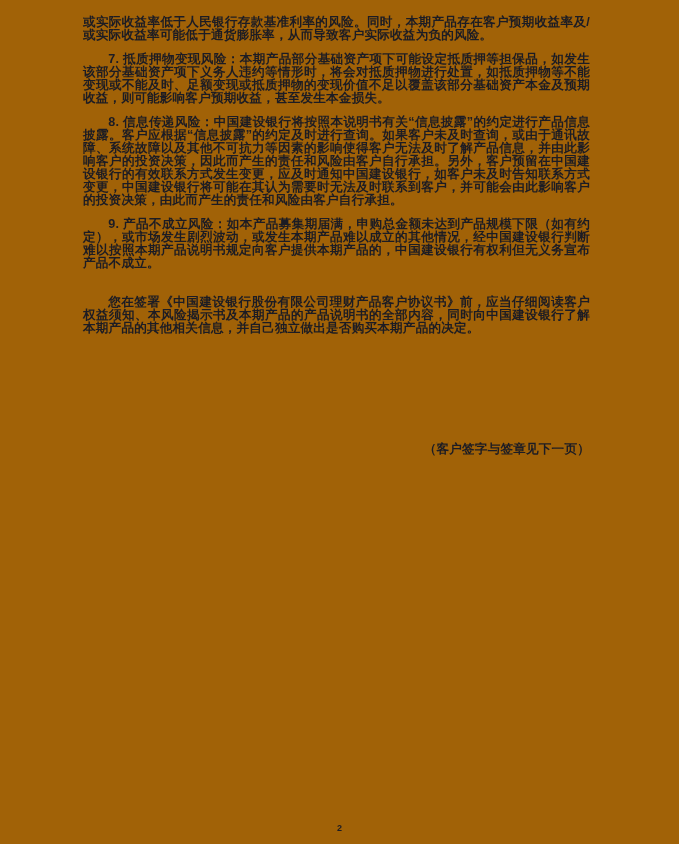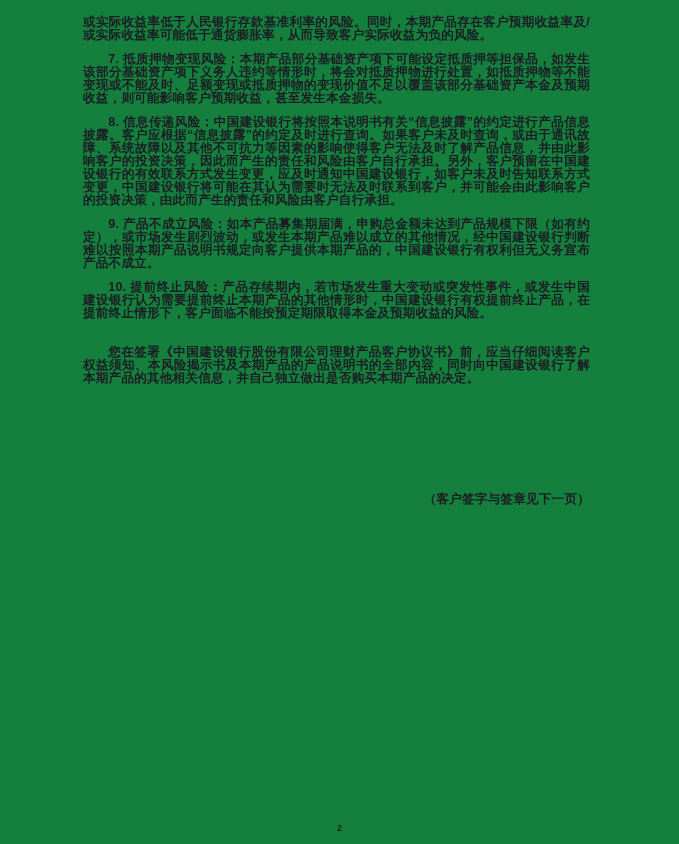--- a/index.html
+++ b/index.html
@@ -4,21 +4,21 @@
 <style>
   html, body {
     margin: 0;
     padding: 0;
     background: #ffffff;
   }
   .page {
     position: relative;
     width: 679px;
     height: 844px;
-    background: #15803d;
+    background: #a16207;
     overflow: hidden;
     font-family: "Liberation Sans", sans-serif;
     color: #1c1c24;
     box-sizing: border-box;
   }
   .content {
     position: absolute;
     top: 16px;
     left: 83px;
     width: 507px;
@@ -67,18 +67,17 @@
 </style>
 </head>
 <body>
 
 <div class="page">
   <div class="content">
     <p class="para">或实际收益率低于人民银行存款基准利率的风险。同时，本期产品存在客户预期收益率及/或实际收益率可能低于通货膨胀率，从而导致客户实际收益为负的风险。</p>
     <p class="para indent">7. 抵质押物变现风险：本期产品部分基础资产项下可能设定抵质押等担保品，如发生该部分基础资产项下义务人违约等情形时，将会对抵质押物进行处置，如抵质押物等不能变现或不能及时、足额变现或抵质押物的变现价值不足以覆盖该部分基础资产本金及预期收益，则可能影响客户预期收益，甚至发生本金损失。</p>
     <p class="para indent">8. 信息传递风险：中国建设银行将按照本说明书有关“信息披露”的约定进行产品信息披露。客户应根据“信息披露”的约定及时进行查询。如果客户未及时查询，或由于通讯故障、系统故障以及其他不可抗力等因素的影响使得客户无法及时了解产品信息，并由此影响客户的投资决策，因此而产生的责任和风险由客户自行承担。另外，客户预留在中国建设银行的有效联系方式发生变更，应及时通知中国建设银行，如客户未及时告知联系方式变更，中国建设银行将可能在其认为需要时无法及时联系到客户，并可能会由此影响客户的投资决策，由此而产生的责任和风险由客户自行承担。</p>
     <p class="para indent">9. 产品不成立风险：如本产品募集期届满，申购总金额未达到产品规模下限（如有约定），或市场发生剧烈波动，或发生本期产品难以成立的其他情况，经中国建设银行判断难以按照本期产品说明书规定向客户提供本期产品的，中国建设银行有权利但无义务宣布产品不成立。</p>
-    <p class="para indent">10. 提前终止风险：产品存续期内，若市场发生重大变动或突发性事件，或发生中国建设银行认为需要提前终止本期产品的其他情形时，中国建设银行有权提前终止产品，在提前终止情形下，客户面临不能按预定期限取得本金及预期收益的风险。</p>
     <p class="para indent gap-before">您在签署《中国建设银行股份有限公司理财产品客户协议书》前，应当仔细阅读客户权益须知、本风险揭示书及本期产品的产品说明书的全部内容，同时向中国建设银行了解本期产品的其他相关信息，并自己独立做出是否购买本期产品的决定。</p>
     <p class="sign-note">（客户签字与签章见下一页）</p>
   </div>
   <div class="page-number">2</div>
 </div>
 
 </body></html>

